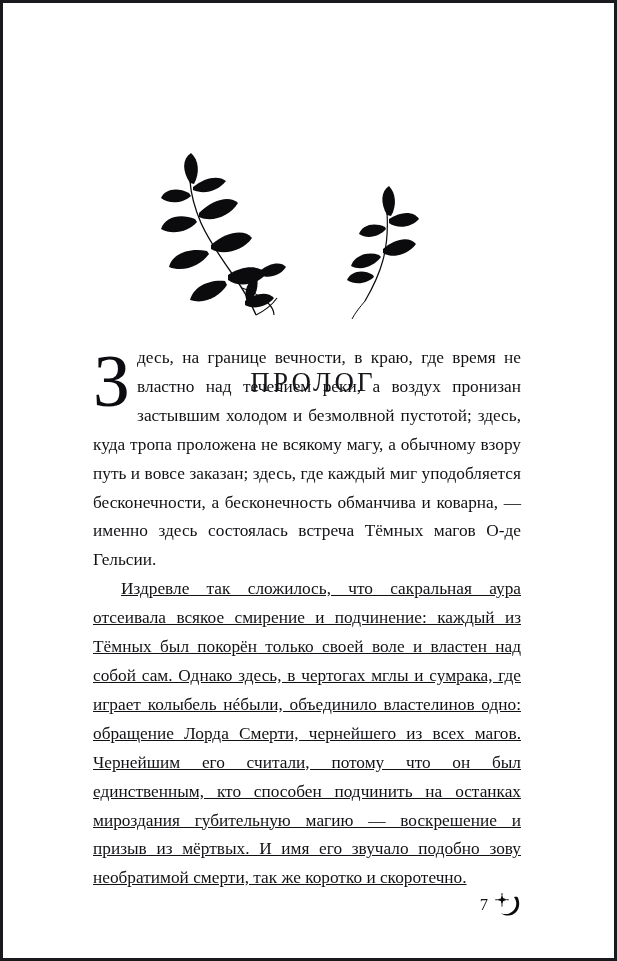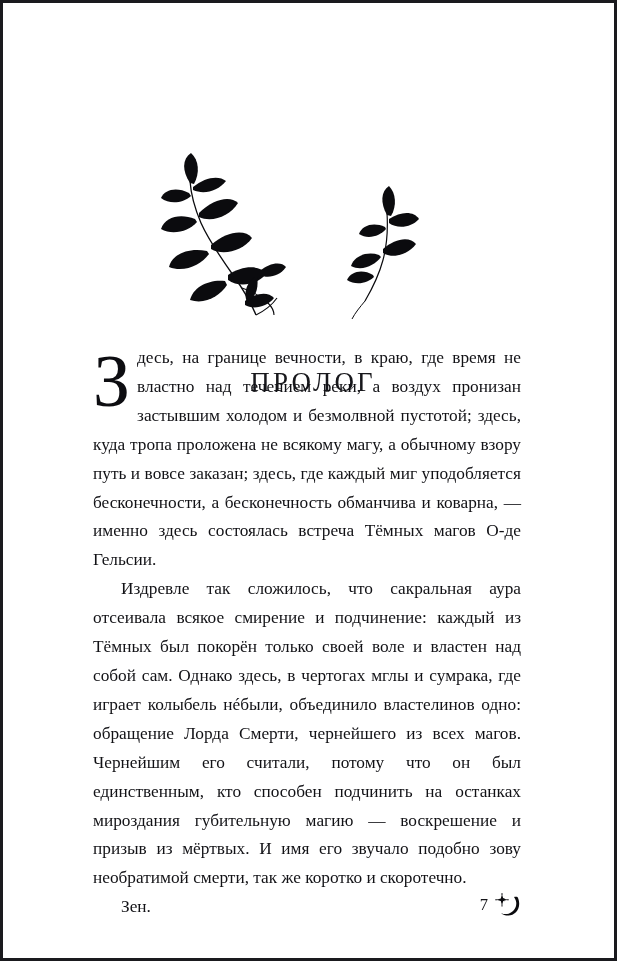--- a/index.html
+++ b/index.html
@@ -69,20 +69,21 @@
     font-size: 17.3px;
     line-height: 28.9px;
     color: #121216;
     text-align: justify;
     text-justify: inter-word;
     hyphens: manual;
     -webkit-hyphens: manual;
   }
   .para + .para {
     text-indent: 28px;
+    text-decoration: underline;
   }
   .para-last {
     text-indent: 28px;
   }
 
   
   .dropcap-para {
     position: relative;
   }
   .dropcap {
@@ -170,21 +171,20 @@
 
     <div class="chapter-title">ПРОЛОГ</div>
   </div>
 
   <div class="body-text">
 
     <p class="para dropcap-para"><span class="dropcap">З</span><span>десь, на границе вечности, в краю, где время не властно над течением реки, а воздух пронизан застывшим холодом и безмолвной пустотой; здесь, куда тропа проложена не всякому магу, а обычному взору путь и вовсе заказан; здесь, где каждый миг уподобляется бесконечности, а бесконечность обманчива и коварна, — именно здесь состоялась встреча Тёмных магов О-де Гельсии.</span></p>
 
     <p class="para">Издревле так сложилось, что сакральная аура отсеивала всякое смирение и подчинение: каждый из Тёмных был покорён только своей воле и властен над собой сам. Однако здесь, в чертогах мглы и сумрака, где играет колыбель нéбыли, объединило властелинов одно: обращение Лорда Смерти, чернейшего из всех магов. Чернейшим его считали, потому что он был единственным, кто способен подчинить на останках мироздания губительную магию — воскрешение и призыв из мёртвых. И имя его звучало подобно зову необратимой смерти, так же коротко и скоротечно.</p>
 
-    <p class="para para-last">Зен.</p>
   </div>
 
   <div class="footer">
     <div class="folio-group">
       <span class="folio-number">7</span>
       <svg class="moon-mark" viewBox="0 0 30 30" aria-hidden="true">
 
         <path d="M24.5 7.0 C25.6 9.0 26.2 11.3 26.2 13.8 C26.2 20.6 21.2 25.6 15.2 25.6 C12.4 25.6 9.9 24.6 8.0 22.9 C9.9 23.9 12.0 24.3 14.1 24.0 C19.9 23.2 23.9 18.0 23.2 12.3 C22.9 10.4 22.1 8.6 21.0 7.1 C22.1 6.7 23.4 6.6 24.5 7.0 Z" fill="#0b0b0e"></path>
 
         <g fill="#0b0b0e">

